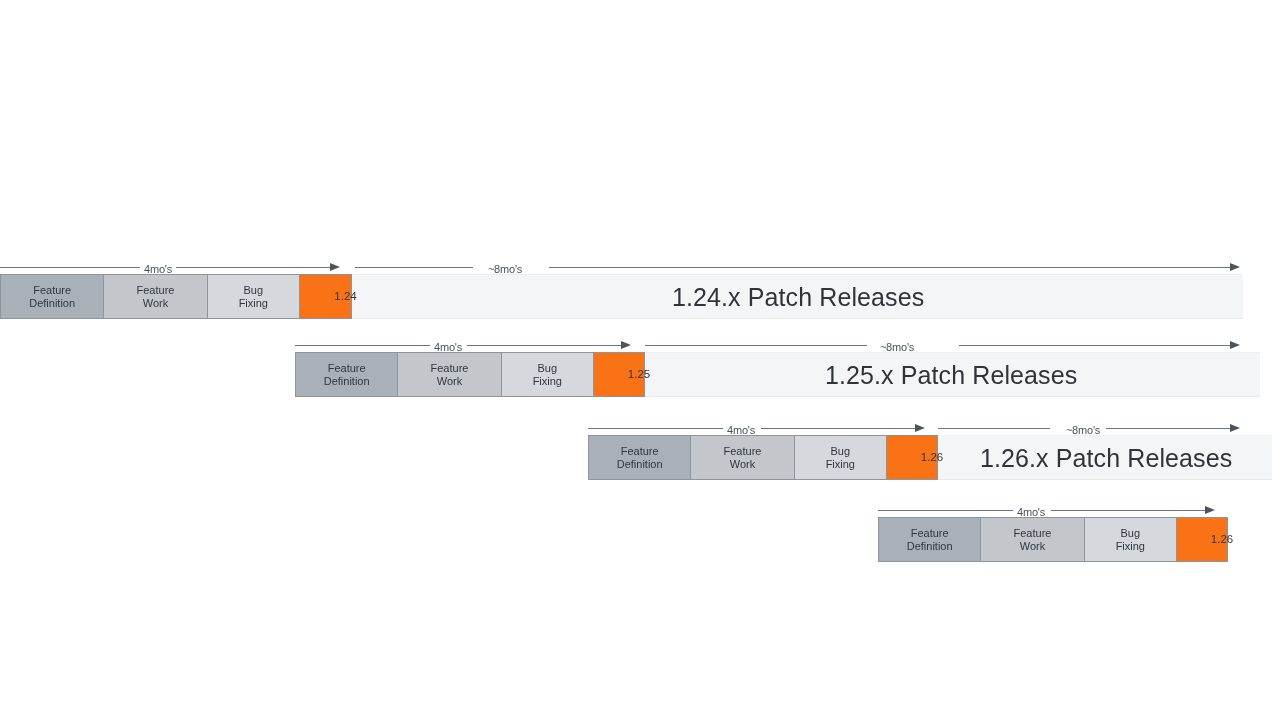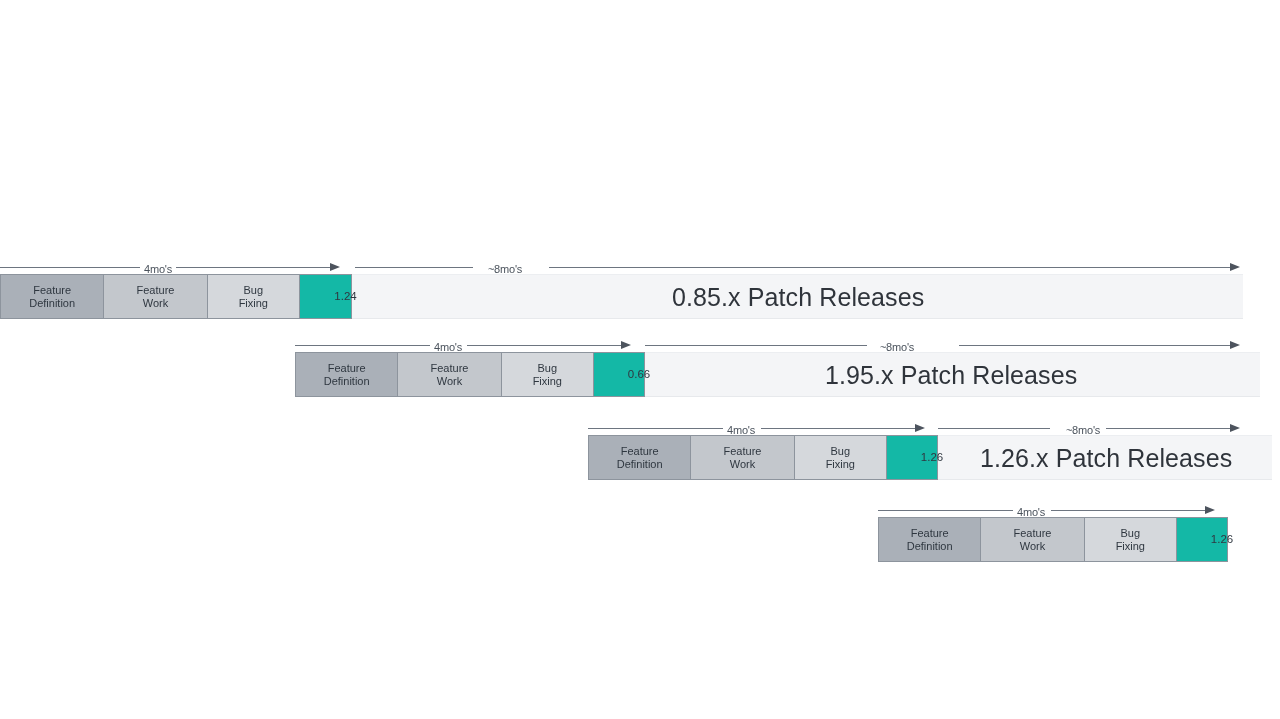--- a/index.html
+++ b/index.html
@@ -101,21 +101,21 @@
     line-height: 13px;
     color: #2f3740;
     border-right: 1px solid #8d949d;
     white-space: pre-line;
   }
   .phase:last-child { border-right: none; }
 
   .phase.def      { background: #aab0b8; }
   .phase.work     { background: #c3c7cc; }
   .phase.bug      { background: #d5d8dc; }
-  .phase.version  { background: #14b8a6; font-size: 11.5px; padding-left: 40px; }
+  .phase.version  { background: #f97316; font-size: 11.5px; padding-left: 40px; }
 </style>
 </head>
 <body>
 
 <div id="canvas">
 
   <div class="release-row" style="left:0px; top:250px; width:1280px; height:75px;">
 
     <div class="ruler" style="left:0px; top:0px; width:340px;">
       <div class="rule-line left" style="width:140px;"></div>
@@ -125,21 +125,21 @@
     </div>
 
     <div class="ruler" style="left:355px; top:0px; width:885px;">
       <div class="rule-line left" style="width:118px;"></div>
       <div class="rule-line right" style="width:682px;"></div>
       <div class="arrow-head"></div>
       <div class="rule-label" style="left:110px; width:80px;">~8mo's</div>
     </div>
 
     <div class="patch-band" style="left:352px; top:24px; width:891px; height:43px;">
-      <div class="patch-band-label" style="left:320px;">0.85.x Patch Releases</div>
+      <div class="patch-band-label" style="left:320px;">1.24.x Patch Releases</div>
     </div>
 
     <div class="phases" style="left:0px; top:24px; width:352px; height:45px;">
       <div class="phase def" style="width:104px;">Feature
 Definition</div>
       <div class="phase work" style="width:104px;">Feature
 Work</div>
       <div class="phase bug" style="width:93px;">Bug
 Fixing</div>
       <div class="phase version" style="width:51px;">1.24</div>
@@ -156,31 +156,31 @@
     </div>
 
     <div class="ruler" style="left:645px; top:0px; width:595px;">
       <div class="rule-line left" style="width:222px;"></div>
       <div class="rule-line right" style="width:272px;"></div>
       <div class="arrow-head"></div>
       <div class="rule-label" style="left:212px; width:80px;">~8mo's</div>
     </div>
 
     <div class="patch-band" style="left:645px; top:24px; width:615px; height:43px;">
-      <div class="patch-band-label" style="left:180px;">1.95.x Patch Releases</div>
+      <div class="patch-band-label" style="left:180px;">1.25.x Patch Releases</div>
     </div>
 
     <div class="phases" style="left:295px; top:24px; width:350px; height:45px;">
       <div class="phase def" style="width:103px;">Feature
 Definition</div>
       <div class="phase work" style="width:104px;">Feature
 Work</div>
       <div class="phase bug" style="width:93px;">Bug
 Fixing</div>
-      <div class="phase version" style="width:50px;">0.66</div>
+      <div class="phase version" style="width:50px;">1.25</div>
     </div>
   </div>
 
   <div class="release-row" style="left:0px; top:411px; width:1280px; height:75px;">
 
     <div class="ruler" style="left:588px; top:0px; width:337px;">
       <div class="rule-line left" style="width:135px;"></div>
       <div class="rule-line right" style="width:155px;"></div>
       <div class="arrow-head"></div>
       <div class="rule-label" style="left:123px; width:60px;">4mo's</div>

